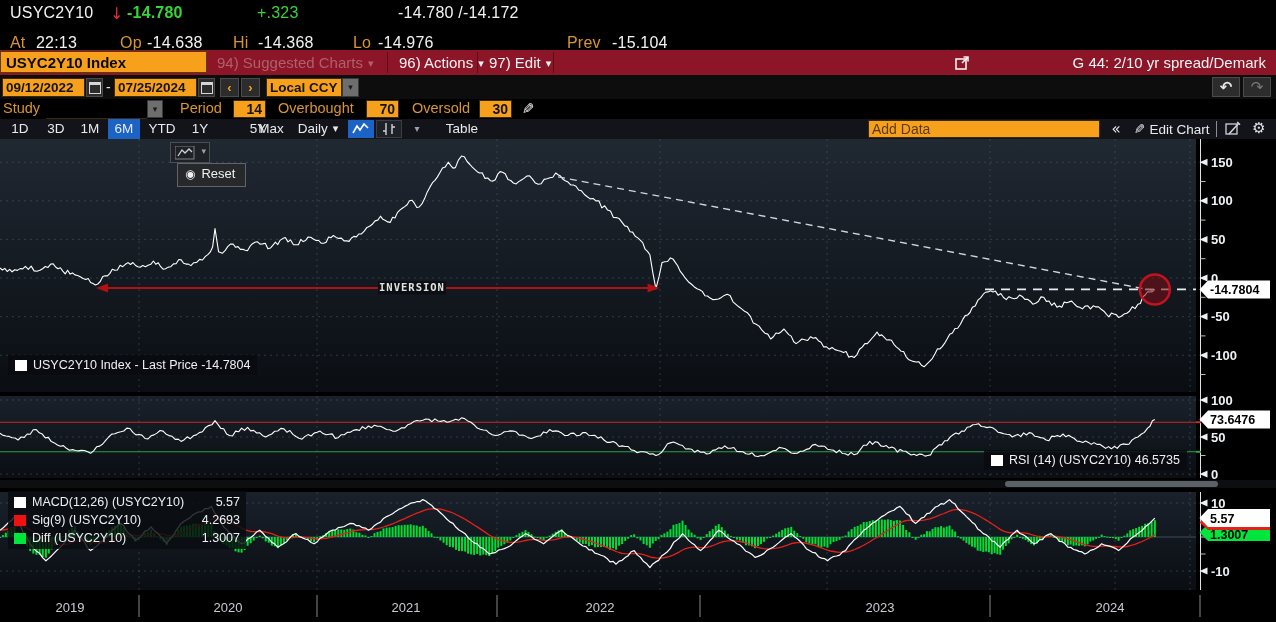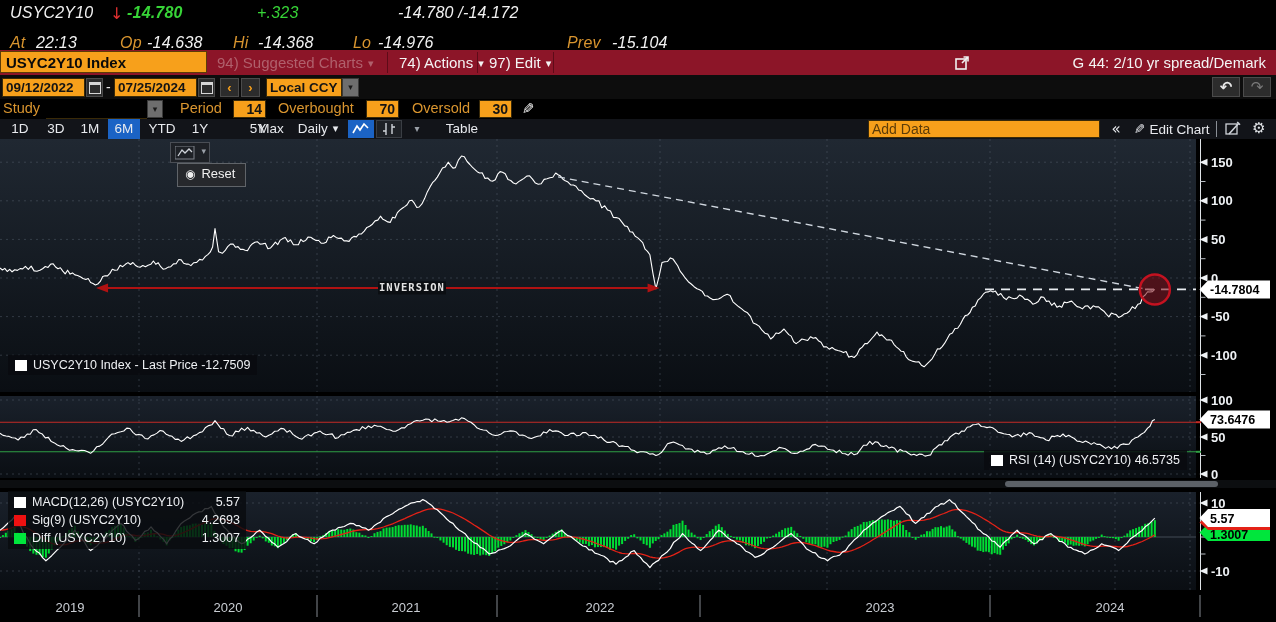--- a/index.html
+++ b/index.html
@@ -3,21 +3,21 @@
 <meta charset="utf-8">
 <style>
   html,body{margin:0;padding:0;background:#000;}
   body{width:1276px;height:622px;overflow:hidden;position:relative;
        font-family:"Liberation Sans",sans-serif;-webkit-font-smoothing:antialiased;}
   .abs{position:absolute;}
   .uico{font-family:"DejaVu Sans",sans-serif;}
   
   #row1a{left:0;top:0;width:1276px;height:27px;background:#000;}
   #row1b{left:0;top:34px;width:1276px;height:23px;background:#000;}
-  .h-txt{position:absolute;top:4px;font-size:16px;color:#f2f2f2;letter-spacing:.2px;white-space:nowrap;font-style:italic;}
+  .h-txt{position:absolute;top:4px;font-size:16px;color:#f2f2f2;letter-spacing:.2px;white-space:nowrap;}
   .amber{color:#d9952f;}
   .grn{color:#37d437;}
   .red{color:#e03131;}
   .dn-arrow:after{content:"\2193";font-family:"DejaVu Sans",sans-serif;}
   
   #row2{left:0;top:50px;width:1276px;height:25px;background:#8c1528;}
   #sec-field{left:0;top:1px;width:207px;height:22px;background:#f7a01b;border:1px solid #5c3c08;
              color:#0a0a0a;font-size:15px;font-weight:bold;line-height:22px;padding-left:5px;box-sizing:border-box;}
   .rmenu{position:absolute;top:0;height:25px;line-height:25px;font-size:15px;white-space:nowrap;}
   .rsep{position:absolute;top:2px;height:21px;width:1px;background:#5e0b18;}
@@ -76,21 +76,21 @@
   <span class="h-txt amber" style="left:353px;top:0">Lo</span>
   <span class="h-txt" style="left:378px;top:0">-14.976</span>
   <span class="h-txt amber" style="left:567px;top:0">Prev</span>
   <span class="h-txt" style="left:612px;top:0">-15.104</span>
 </div>
 
 <div class="abs" id="row2">
   <div class="abs" id="sec-field">USYC2Y10 Index</div>
   <div class="rmenu dim-red caret" style="left:217px"><span>94) Suggested Charts</span></div>
   <div class="rsep" style="left:387px"></div>
-  <div class="rmenu caret" style="left:399px;color:#f4f4f4"><span>74) Actions</span></div>
+  <div class="rmenu caret" style="left:399px;color:#f4f4f4"><span>96) Actions</span></div>
   <div class="rsep" style="left:477px"></div>
   <div class="rmenu caret" style="left:489px;color:#f4f4f4"><span>97) Edit</span></div>
   <div class="rsep" style="left:553px"></div>
   <div class="abs" style="left:955px;top:5px">
     <svg width="15" height="15">
         <rect x="1" y="4" width="10" height="10" fill="none" stroke="#f0f0f0" stroke-width="1.6"></rect>
         <path d="M7 8 L13 2 M8.5 2 H13 V6.5" stroke="#f0f0f0" stroke-width="1.6" fill="none"></path>
       </svg>
   </div>
   <div class="abs" id="gtitle">G 44: 2/10 yr spread/Demark</div>
@@ -690,21 +690,21 @@
     <svg width="20" height="14" style="margin:3px 0 0 4px">
         <rect x="0" y="0" width="19" height="13" fill="none" stroke="#7e838a" stroke-width="1"></rect>
         <polyline points="3,10 7,4 10,7 14,3 17,6" fill="none" stroke="#cfd3d9" stroke-width="1.3"></polyline>
       </svg>
     <span class="uico" style="position:absolute;right:3px;top:3px;font-size:9px;color:#9aa0a8">▾</span>
   </div>
   <div id="reset-btn"><span class="uico" style="font-size:12px;margin-right:6px">◉</span><span>Reset</span></div>
 
   <div class="legend" style="left:8px;top:216px">
     <span class="sw" style="background:#fff"></span>
-    <span>USYC2Y10 Index - Last Price -12.7509</span>
+    <span>USYC2Y10 Index - Last Price -14.7804</span>
   </div>
 
   <div class="legend" style="left:984px;top:311px">
     <span class="sw" style="background:#fff"></span>
     <span>RSI (14) (USYC2Y10) 46.5735</span>
   </div>
 
   <div id="macd-legend">
       <div class="mrow">
         <span class="sw" style="background: rgb(255, 255, 255);"></span>

